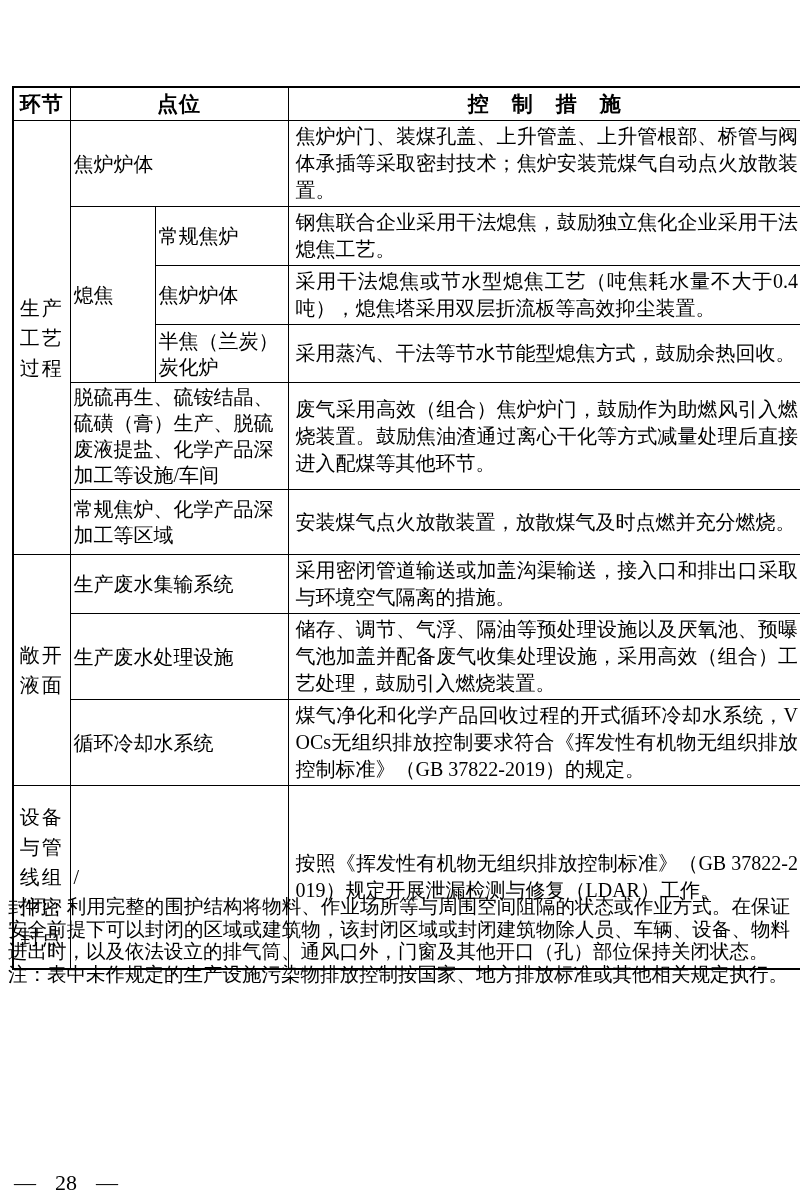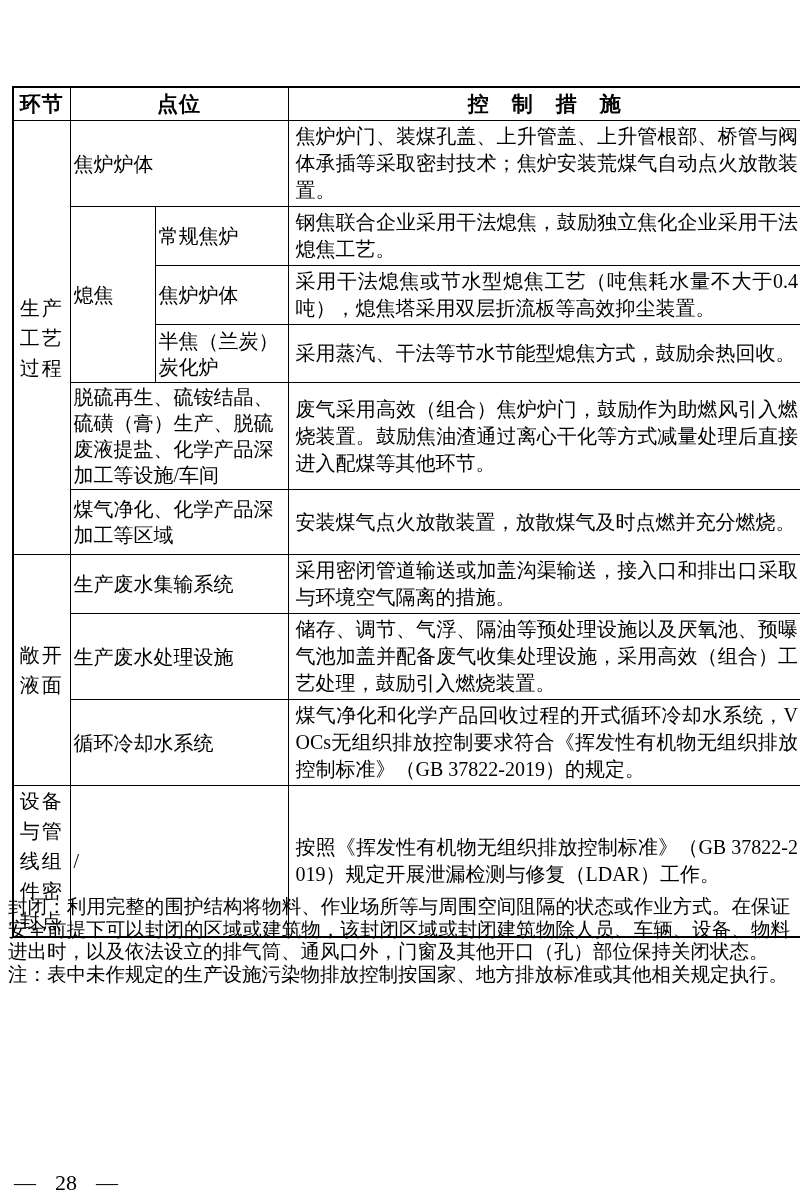--- a/index.html
+++ b/index.html
@@ -28,21 +28,21 @@
     font-weight:bold;
     text-align:center;
     padding:2px 2px;
     letter-spacing:1px;
   }
   td.stage-cell{
     text-align:center;
     font-size:20px;
     line-height:30px;
     letter-spacing:2px;
-    padding:0 5px;
+    padding:16px 5px;
     word-break:break-all;
   }
   td.point-cell{
     text-align:left;
     font-size:20px;
     line-height:26px;
     padding:1px 3px;
     word-break:break-all;
   }
   td.measure-cell{
@@ -110,21 +110,21 @@
         <td class="point-cell">半焦（兰炭）炭化炉</td>
         <td class="measure-cell">采用蒸汽、干法等节水节能型熄焦方式，鼓励余热回收。</td>
       </tr>
 
       <tr style="height:103px">
         <td colspan="2" class="point-cell">脱硫再生、硫铵结晶、硫磺（膏）生产、脱硫废液提盐、化学产品深加工等设施/车间</td>
         <td class="measure-cell">废气采用高效（组合）焦炉炉门，鼓励作为助燃风引入燃烧装置。鼓励焦油渣通过离心干化等方式减量处理后直接进入配煤等其他环节。</td>
       </tr>
 
       <tr style="height:65px">
-        <td colspan="2" class="point-cell">煤气净化、化学产品深加工等区域</td>
+        <td colspan="2" class="point-cell">常规焦炉、化学产品深加工等区域</td>
         <td class="measure-cell">安装煤气点火放散装置，放散煤气及时点燃并充分燃烧。</td>
       </tr>
 
       <tr style="height:54px">
         <td rowspan="3" class="stage-cell">敞开液面</td>
         <td colspan="2" class="point-cell">生产废水集输系统</td>
         <td class="measure-cell">采用密闭管道输送或加盖沟渠输送，接入口和排出口采取与环境空气隔离的措施。</td>
       </tr>
 
       <tr style="height:85px">

